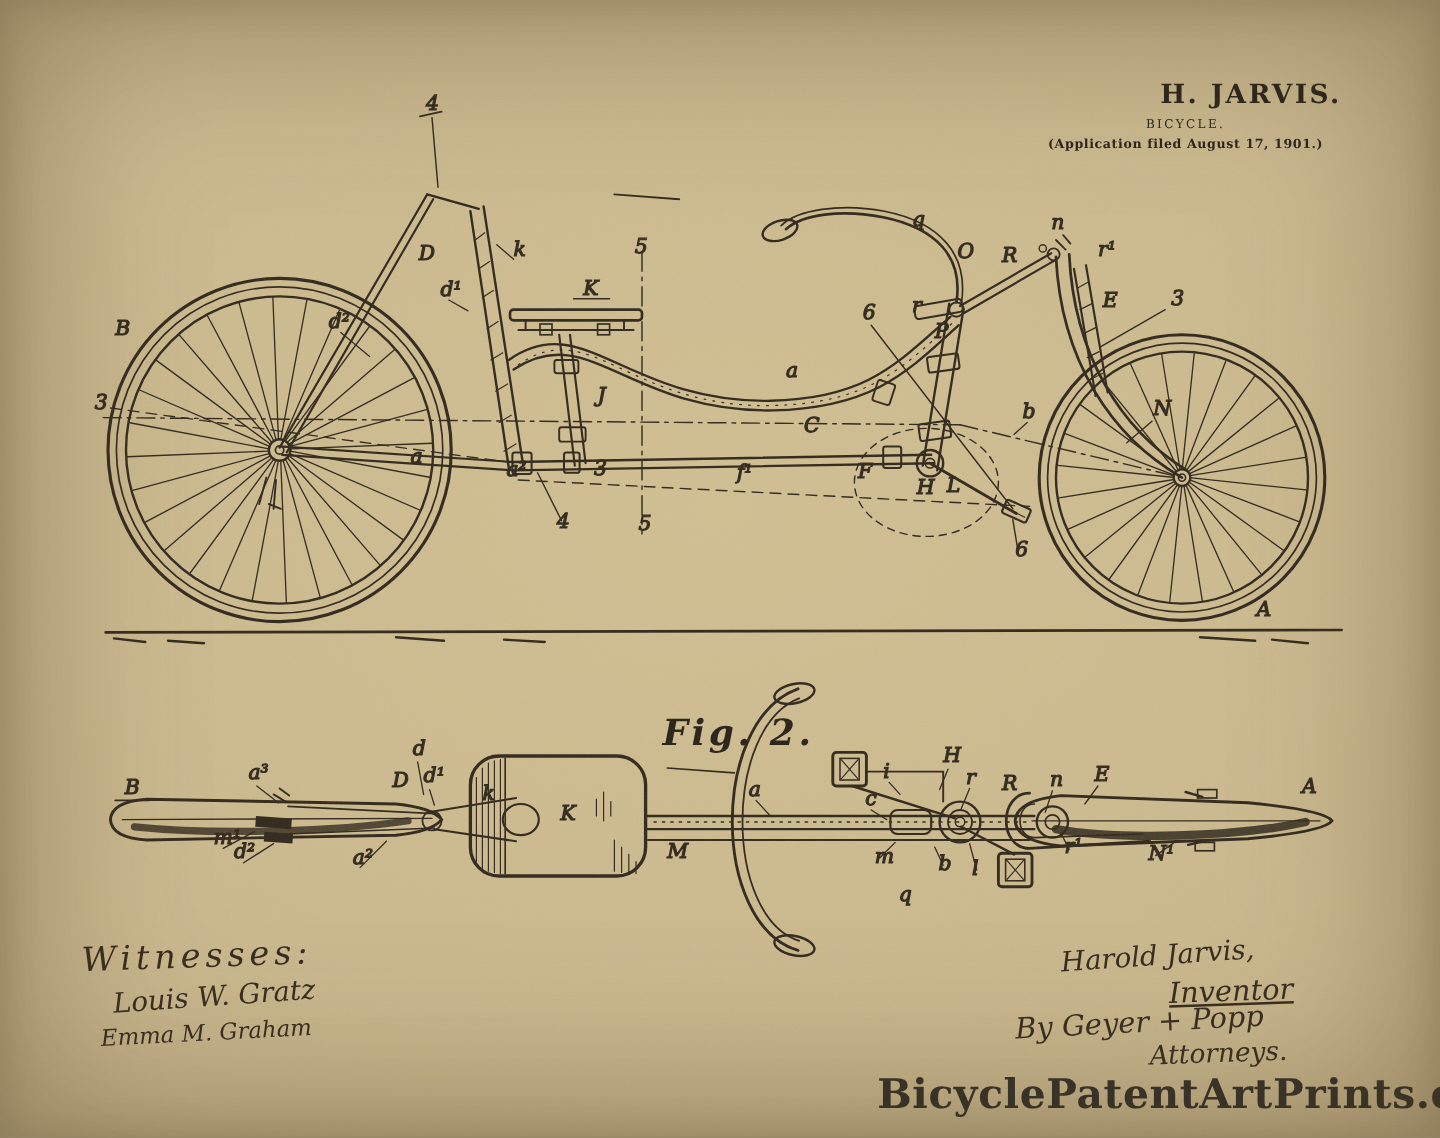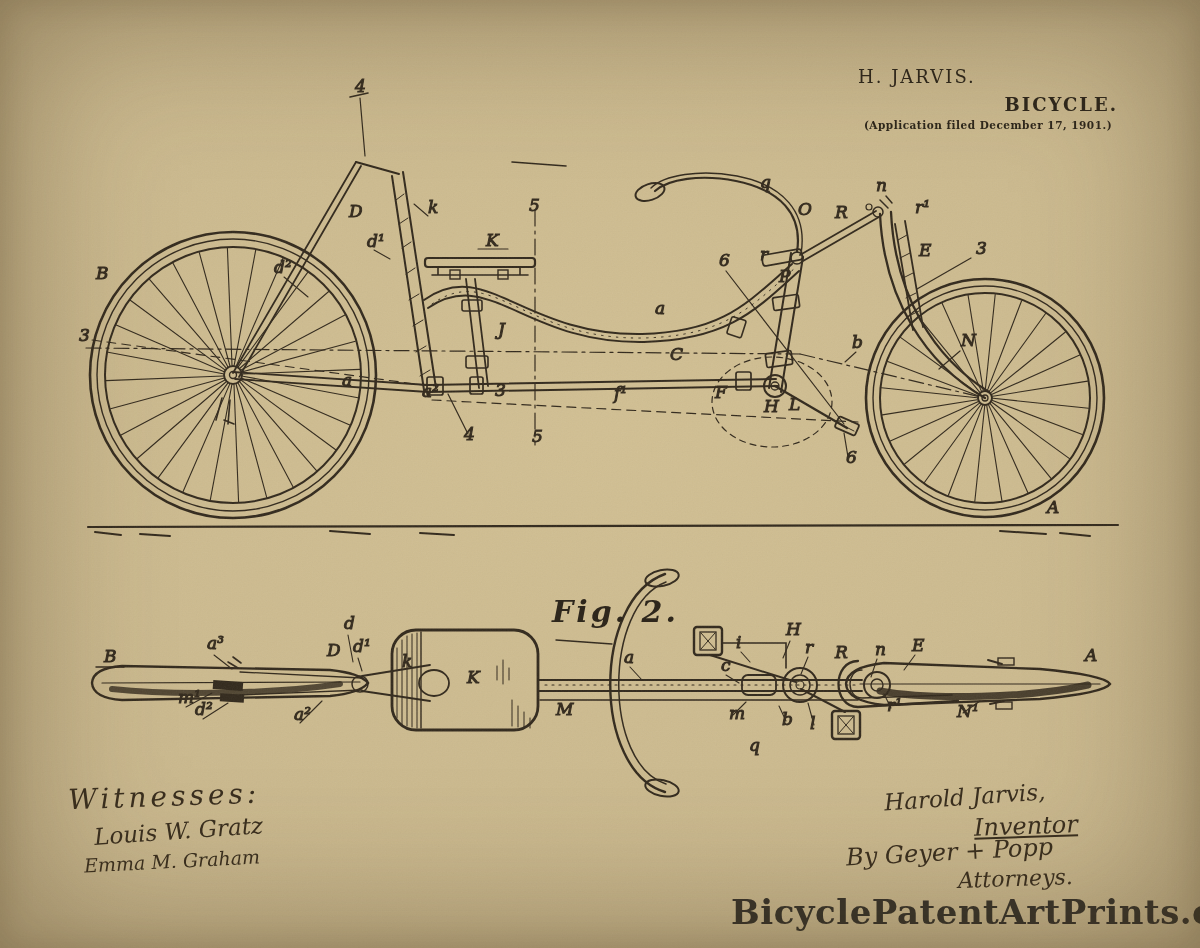--- a/index.html
+++ b/index.html
@@ -7,22 +7,22 @@
     position:relative;width:1200px;height:948px;overflow:hidden;
     background:
       radial-gradient(ellipse 140% 120% at 50% 45%, rgba(226,208,160,.35) 0%, rgba(0,0,0,0) 55%),
       #c8b68b;
     font-family:"DejaVu Serif","Liberation Serif",serif;
   }
   #vignette{position:absolute;inset:0;pointer-events:none;
     box-shadow:inset 0 0 140px 24px rgba(74,56,28,.38), inset 0 0 30px 4px rgba(74,56,28,.18);}
   .abs{position:absolute;white-space:nowrap;color:#2e271c;}
   .patented{font-weight:bold;font-size:17px;letter-spacing:1.5px;}
-  .hname{font-weight:normal;font-size:18px;letter-spacing:2px;text-align:left;}
-  .htitle{font-weight:bold;font-size:18px;letter-spacing:2px;text-align:right;}
+  .hname{font-weight:bold;font-size:22px;letter-spacing:2px;text-align:right;}
+  .htitle{font-weight:normal;font-size:10px;letter-spacing:2px;text-align:center;}
   .happ{font-weight:bold;font-size:10.5px;letter-spacing:.5px;text-align:center;}
   .figcap{font-style:italic;font-weight:bold;letter-spacing:3px;color:#2e271c;}
   .script{font-style:italic;color:#3a2f1f;}
   .wm{font-weight:600;font-size:34px;color:#37332a;letter-spacing:.5px;}
   svg text.ref{font-family:"DejaVu Serif","Liberation Serif",serif;font-style:italic;
     font-size:17px;fill:#32291c;}
   svg{position:absolute;left:0;top:0;}
 </style>
 </head>
 <body>
@@ -334,21 +334,21 @@
         </g>
     </g>
 
     <rect width="1200" height="948" filter="url(#noise)" opacity="0.07"></rect>
   </svg>
 
 
   <div class="abs" style="left:858px;top:66px;width:260px;">
     <div class="hname">H. JARVIS.</div>
     <div class="htitle" style="margin-top:7px;">BICYCLE.</div>
-    <div class="happ" style="margin-top:4px;">(Application filed December 17, 1901.)</div>
+    <div class="happ" style="margin-top:4px;">(Application filed August 17, 1901.)</div>
   </div>
 
   <div class="abs figcap" style="left:552px;top:594px;font-size:30px;">Fig. 2.</div>
 
   <div class="abs script" style="left:68px;top:780px;font-size:28px;letter-spacing:4px;transform:rotate(-2deg);">Witnesses:</div>
   <div class="abs script" style="left:94px;top:818px;font-size:23px;transform:rotate(-4deg);">Louis W. Gratz</div>
   <div class="abs script" style="left:84px;top:850px;font-size:19px;transform:rotate(-3deg);">Emma M. Graham</div>
 
   <div class="abs script" style="left:884px;top:784px;font-size:23px;transform:rotate(-4deg);">Harold Jarvis,</div>
   <div class="abs script" style="left:974px;top:812px;font-size:24px;transform:rotate(-2deg);text-decoration:underline;">Inventor</div>

